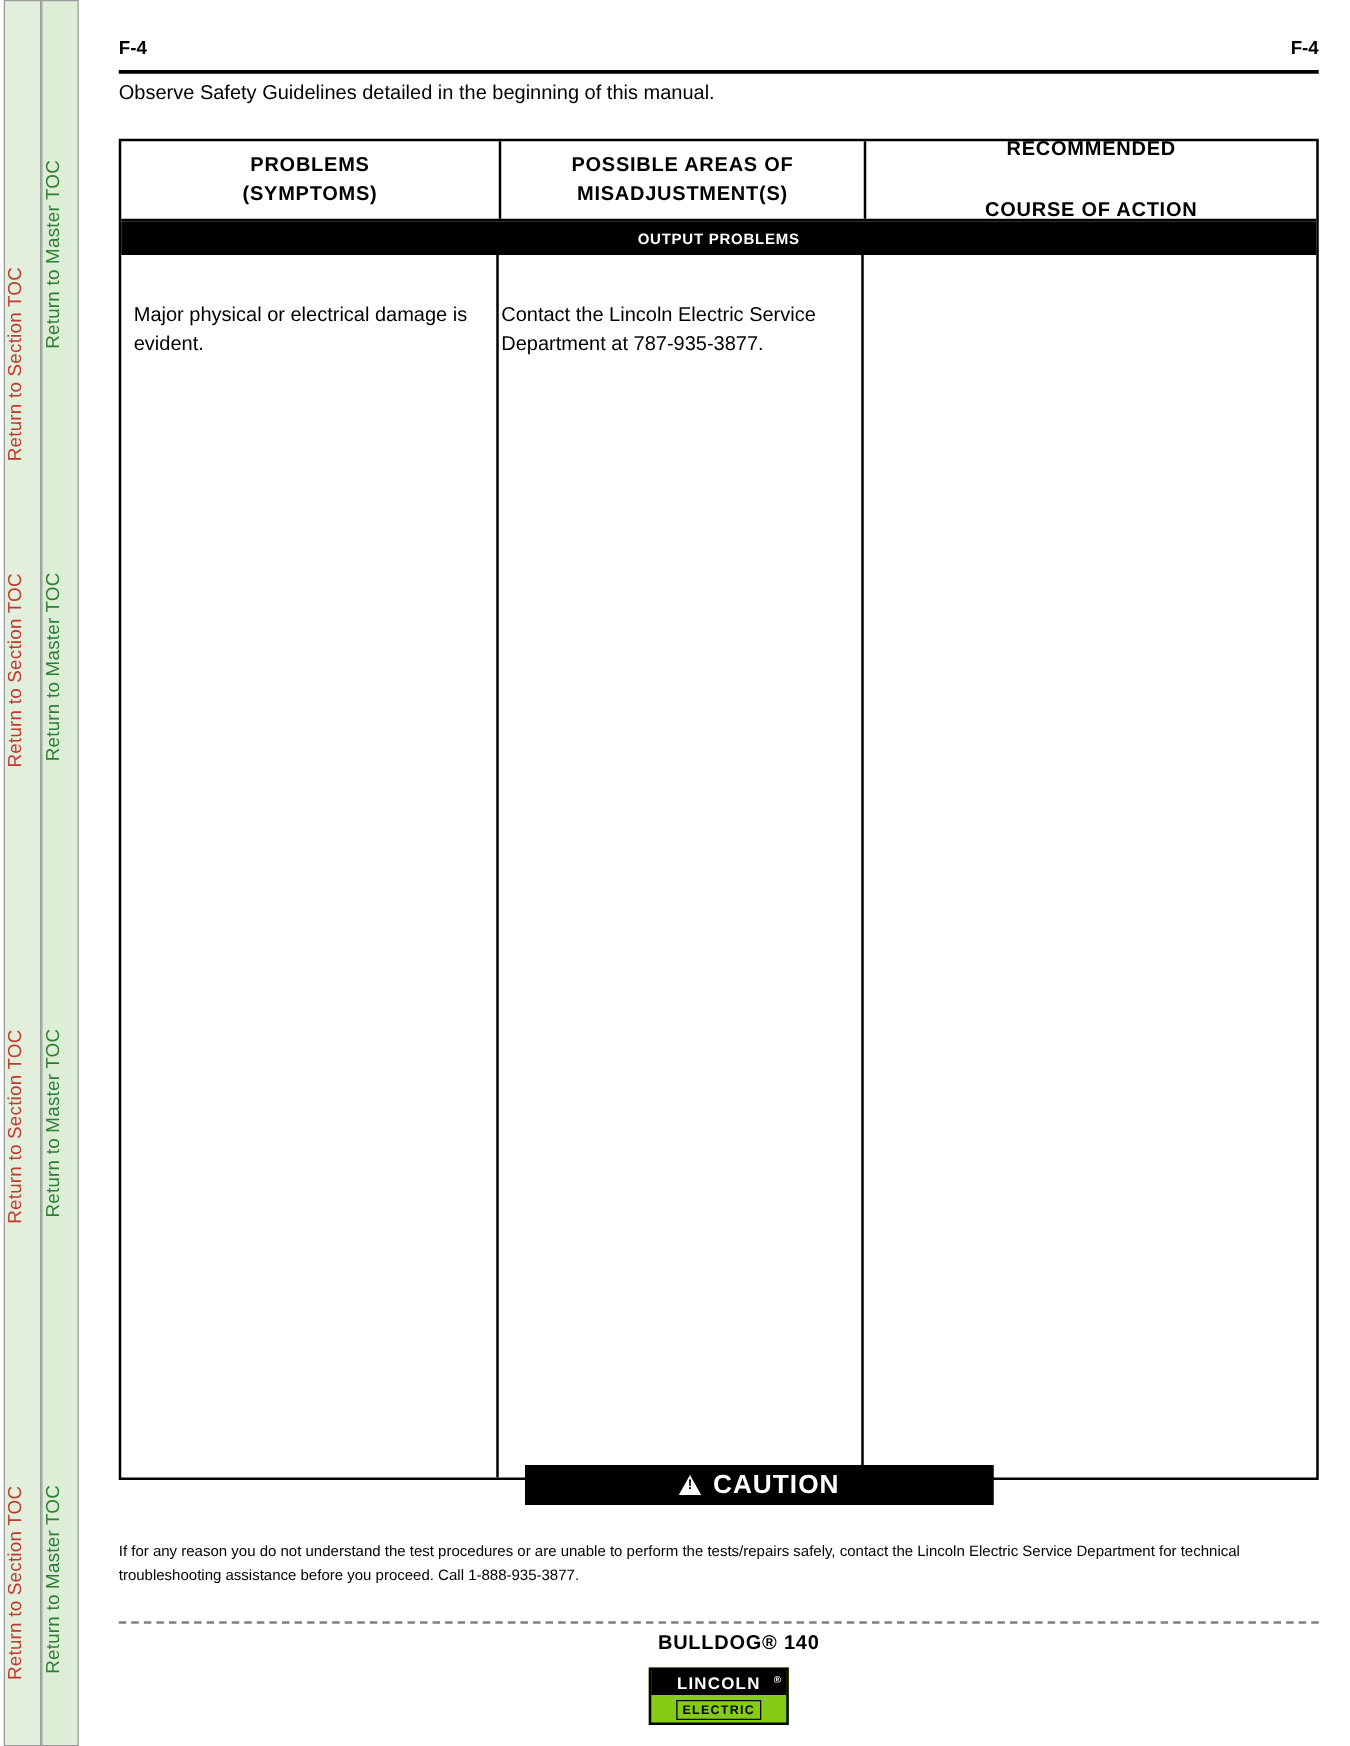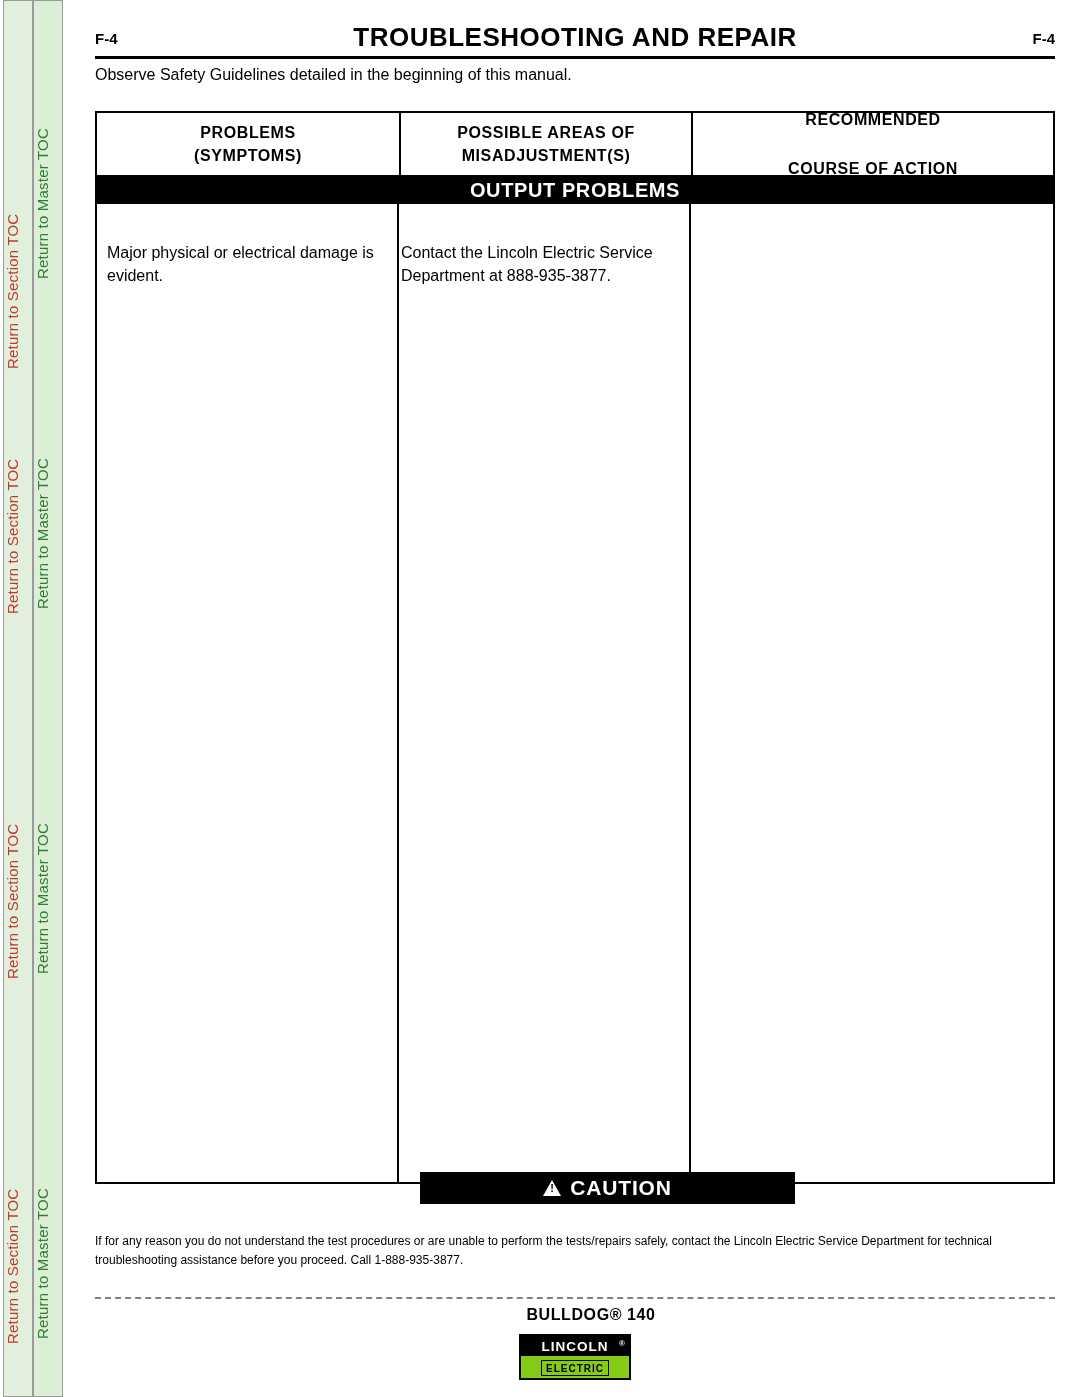--- a/index.html
+++ b/index.html
@@ -139,21 +139,21 @@
   .th.c3 { left: 594px; width: 362px; border-left: 2px solid #000; gap: 25px; }
 
   .band {
     position: absolute;
     left: 0;
     top: 64px;
     width: 100%;
     height: 27px;
     background: #000;
     color: #fff;
-    font-size: 20px;
+    font-size: 12px;
     font-weight: bold;
     letter-spacing: 0.6px;
     display: flex;
     align-items: center;
     justify-content: center;
   }
 
   .tbody {
     position: absolute;
     left: 0;
@@ -308,21 +308,20 @@
   <div class="rail-label" style="top:95px;height:215px;">Return to Master TOC</div>
   <div class="rail-label" style="top:425px;height:215px;">Return to Master TOC</div>
   <div class="rail-label" style="top:790px;height:215px;">Return to Master TOC</div>
   <div class="rail-label" style="top:1155px;height:215px;">Return to Master TOC</div>
 </div>
 
 <div class="page">
 
   <div class="header">
     <div class="hdr-pg left">F-4</div>
-    <div class="hdr-title">TROUBLESHOOTING AND REPAIR</div>
     <div class="hdr-pg right">F-4</div>
     <div class="hdr-rule"></div>
   </div>
 
   <div class="observe">Observe Safety Guidelines detailed in the beginning of this manual.</div>
 
   <div class="tbl">
     <div class="thead">
       <div class="th c1">
         <span>PROBLEMS</span>
@@ -337,21 +336,21 @@
         <span>COURSE OF ACTION</span>
       </div>
     </div>
 
     <div class="band">OUTPUT PROBLEMS</div>
 
     <div class="tbody">
       <div class="vline v1"></div>
       <div class="vline v2"></div>
       <div class="cell c1">Major physical or electrical damage is evident.</div>
-      <div class="cell c2">Contact the Lincoln Electric Service Department at 888-935-3877.</div>
+      <div class="cell c2">Contact the Lincoln Electric Service Department at 787-935-3877.</div>
       <div class="cell c3"></div>
     </div>
   </div>
 
   <div class="caution-box">
     <span class="warn-tri"></span>
     <span>CAUTION</span>
   </div>
   <div class="caution-text">If for any reason you do not understand the test procedures or are unable to perform the tests/repairs safely, contact the Lincoln Electric Service Department for technical troubleshooting assistance before you proceed. Call 1-888-935-3877.</div>
 

